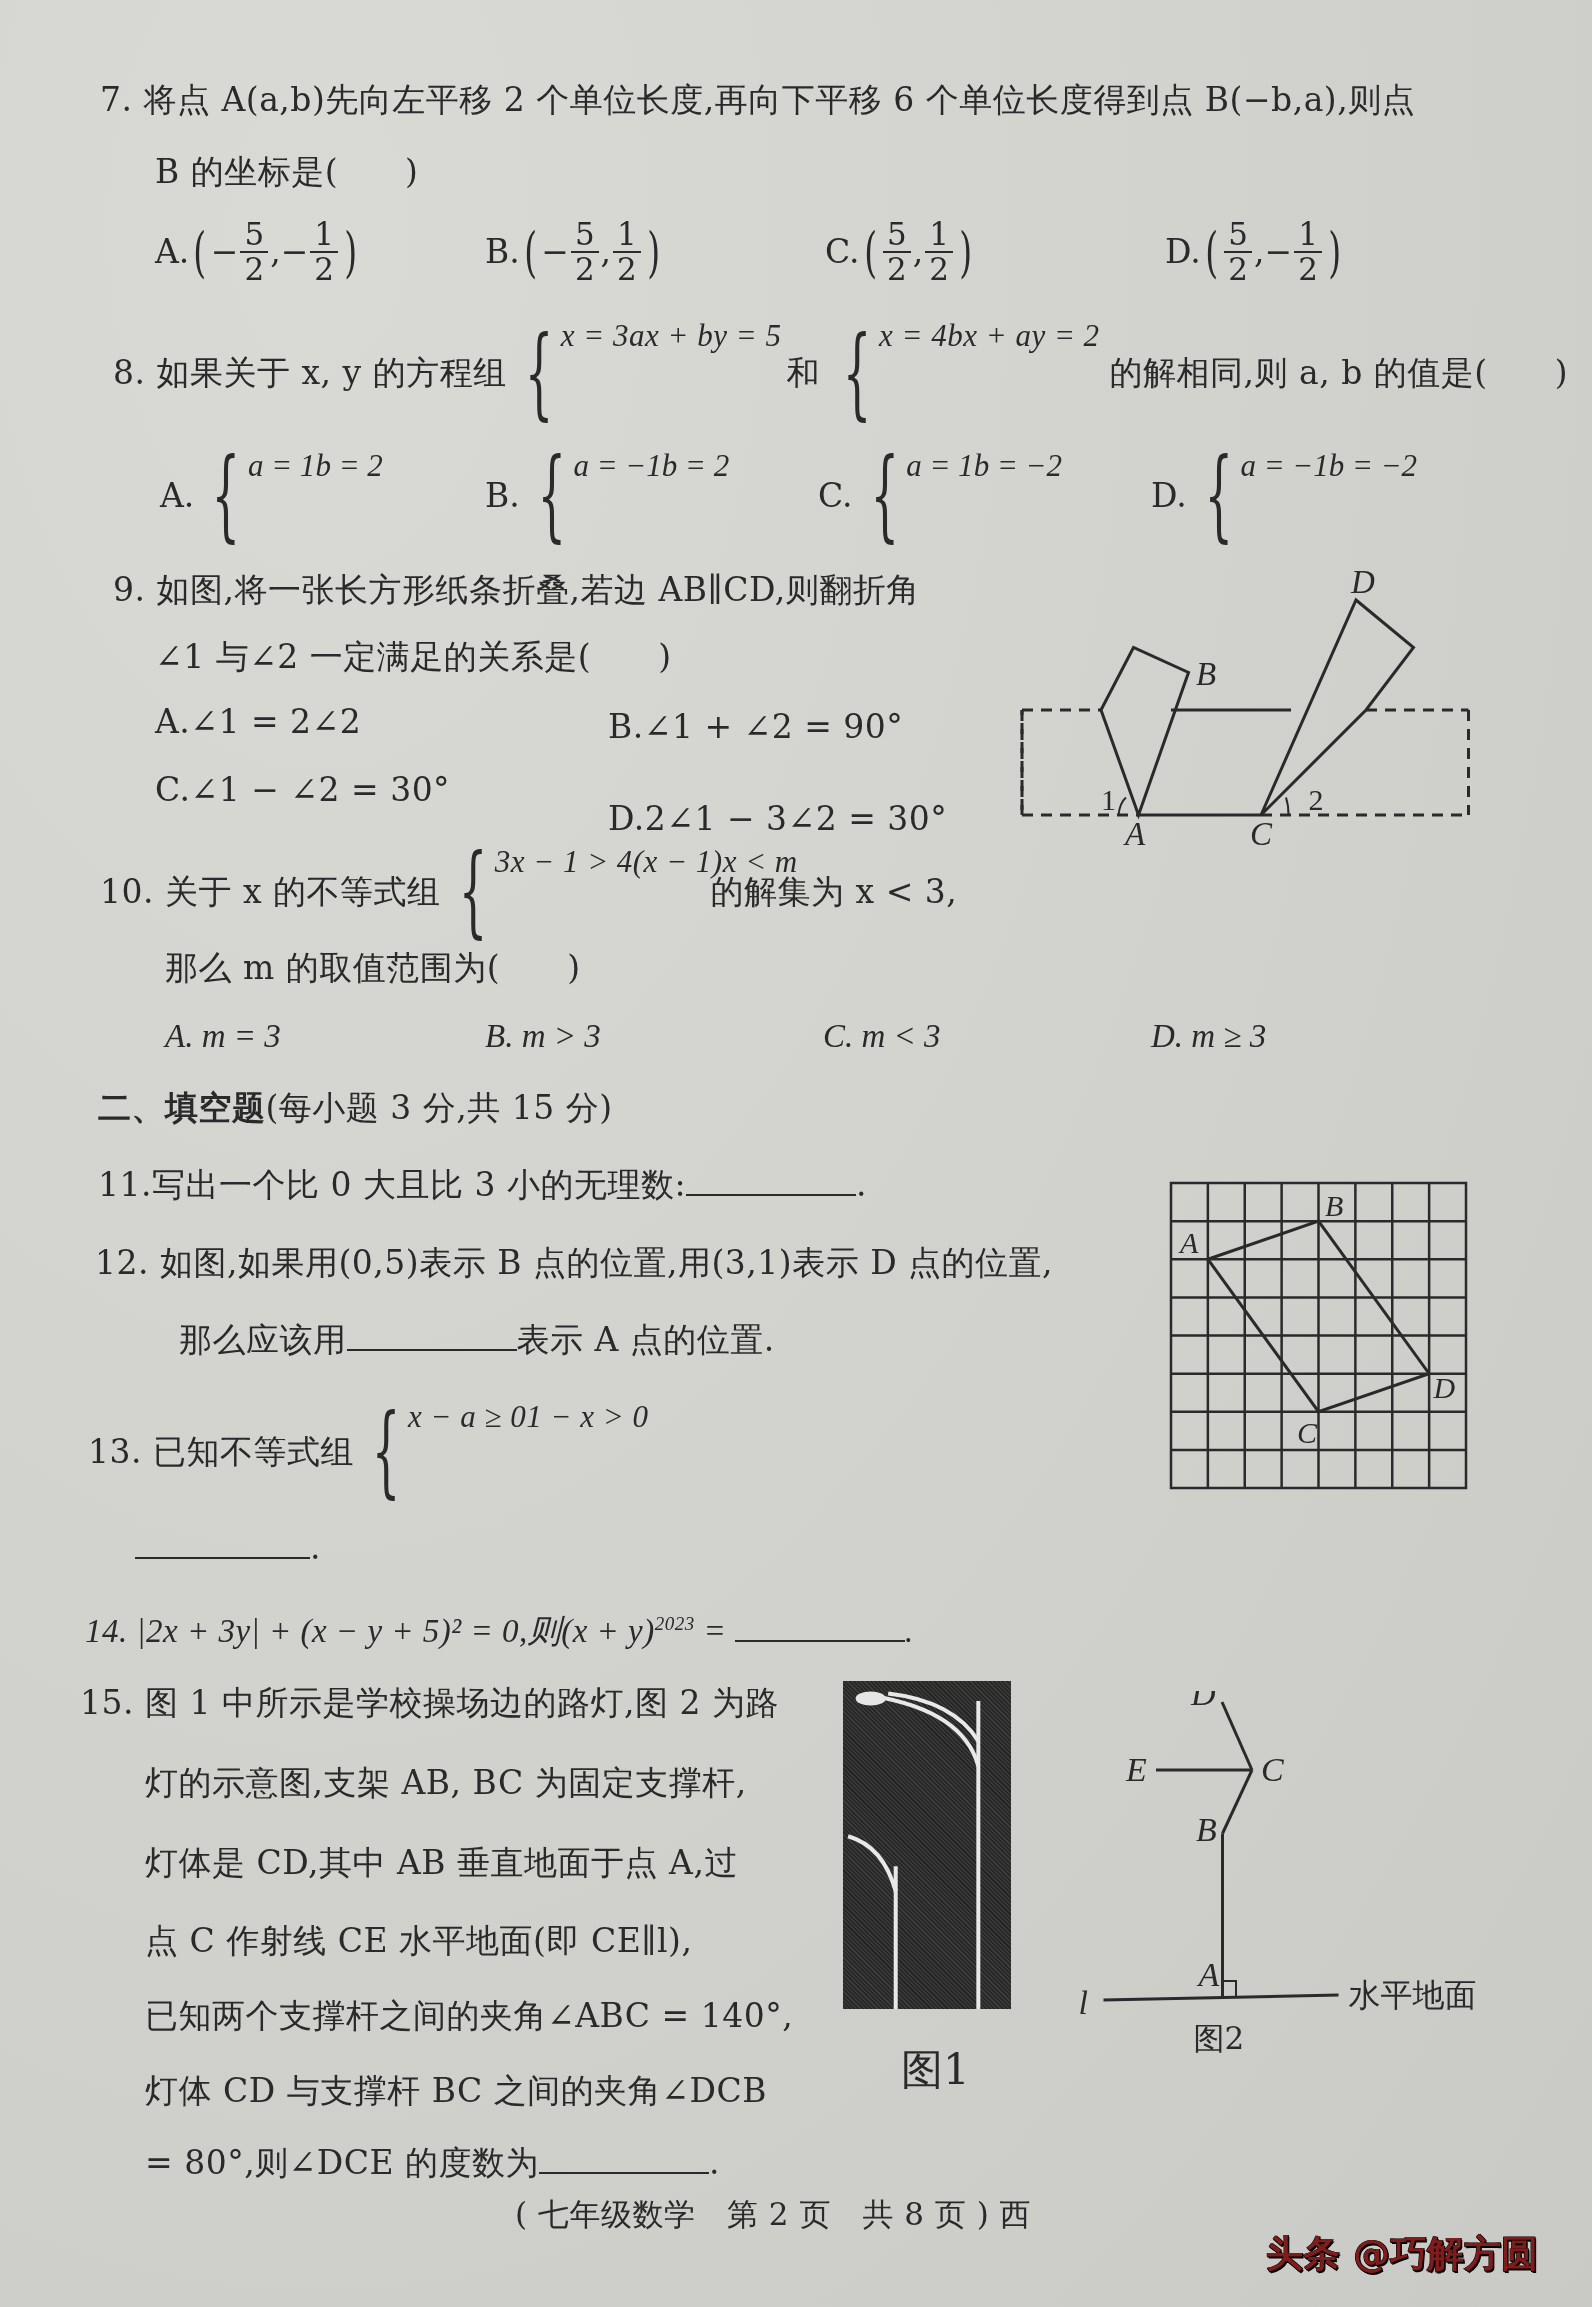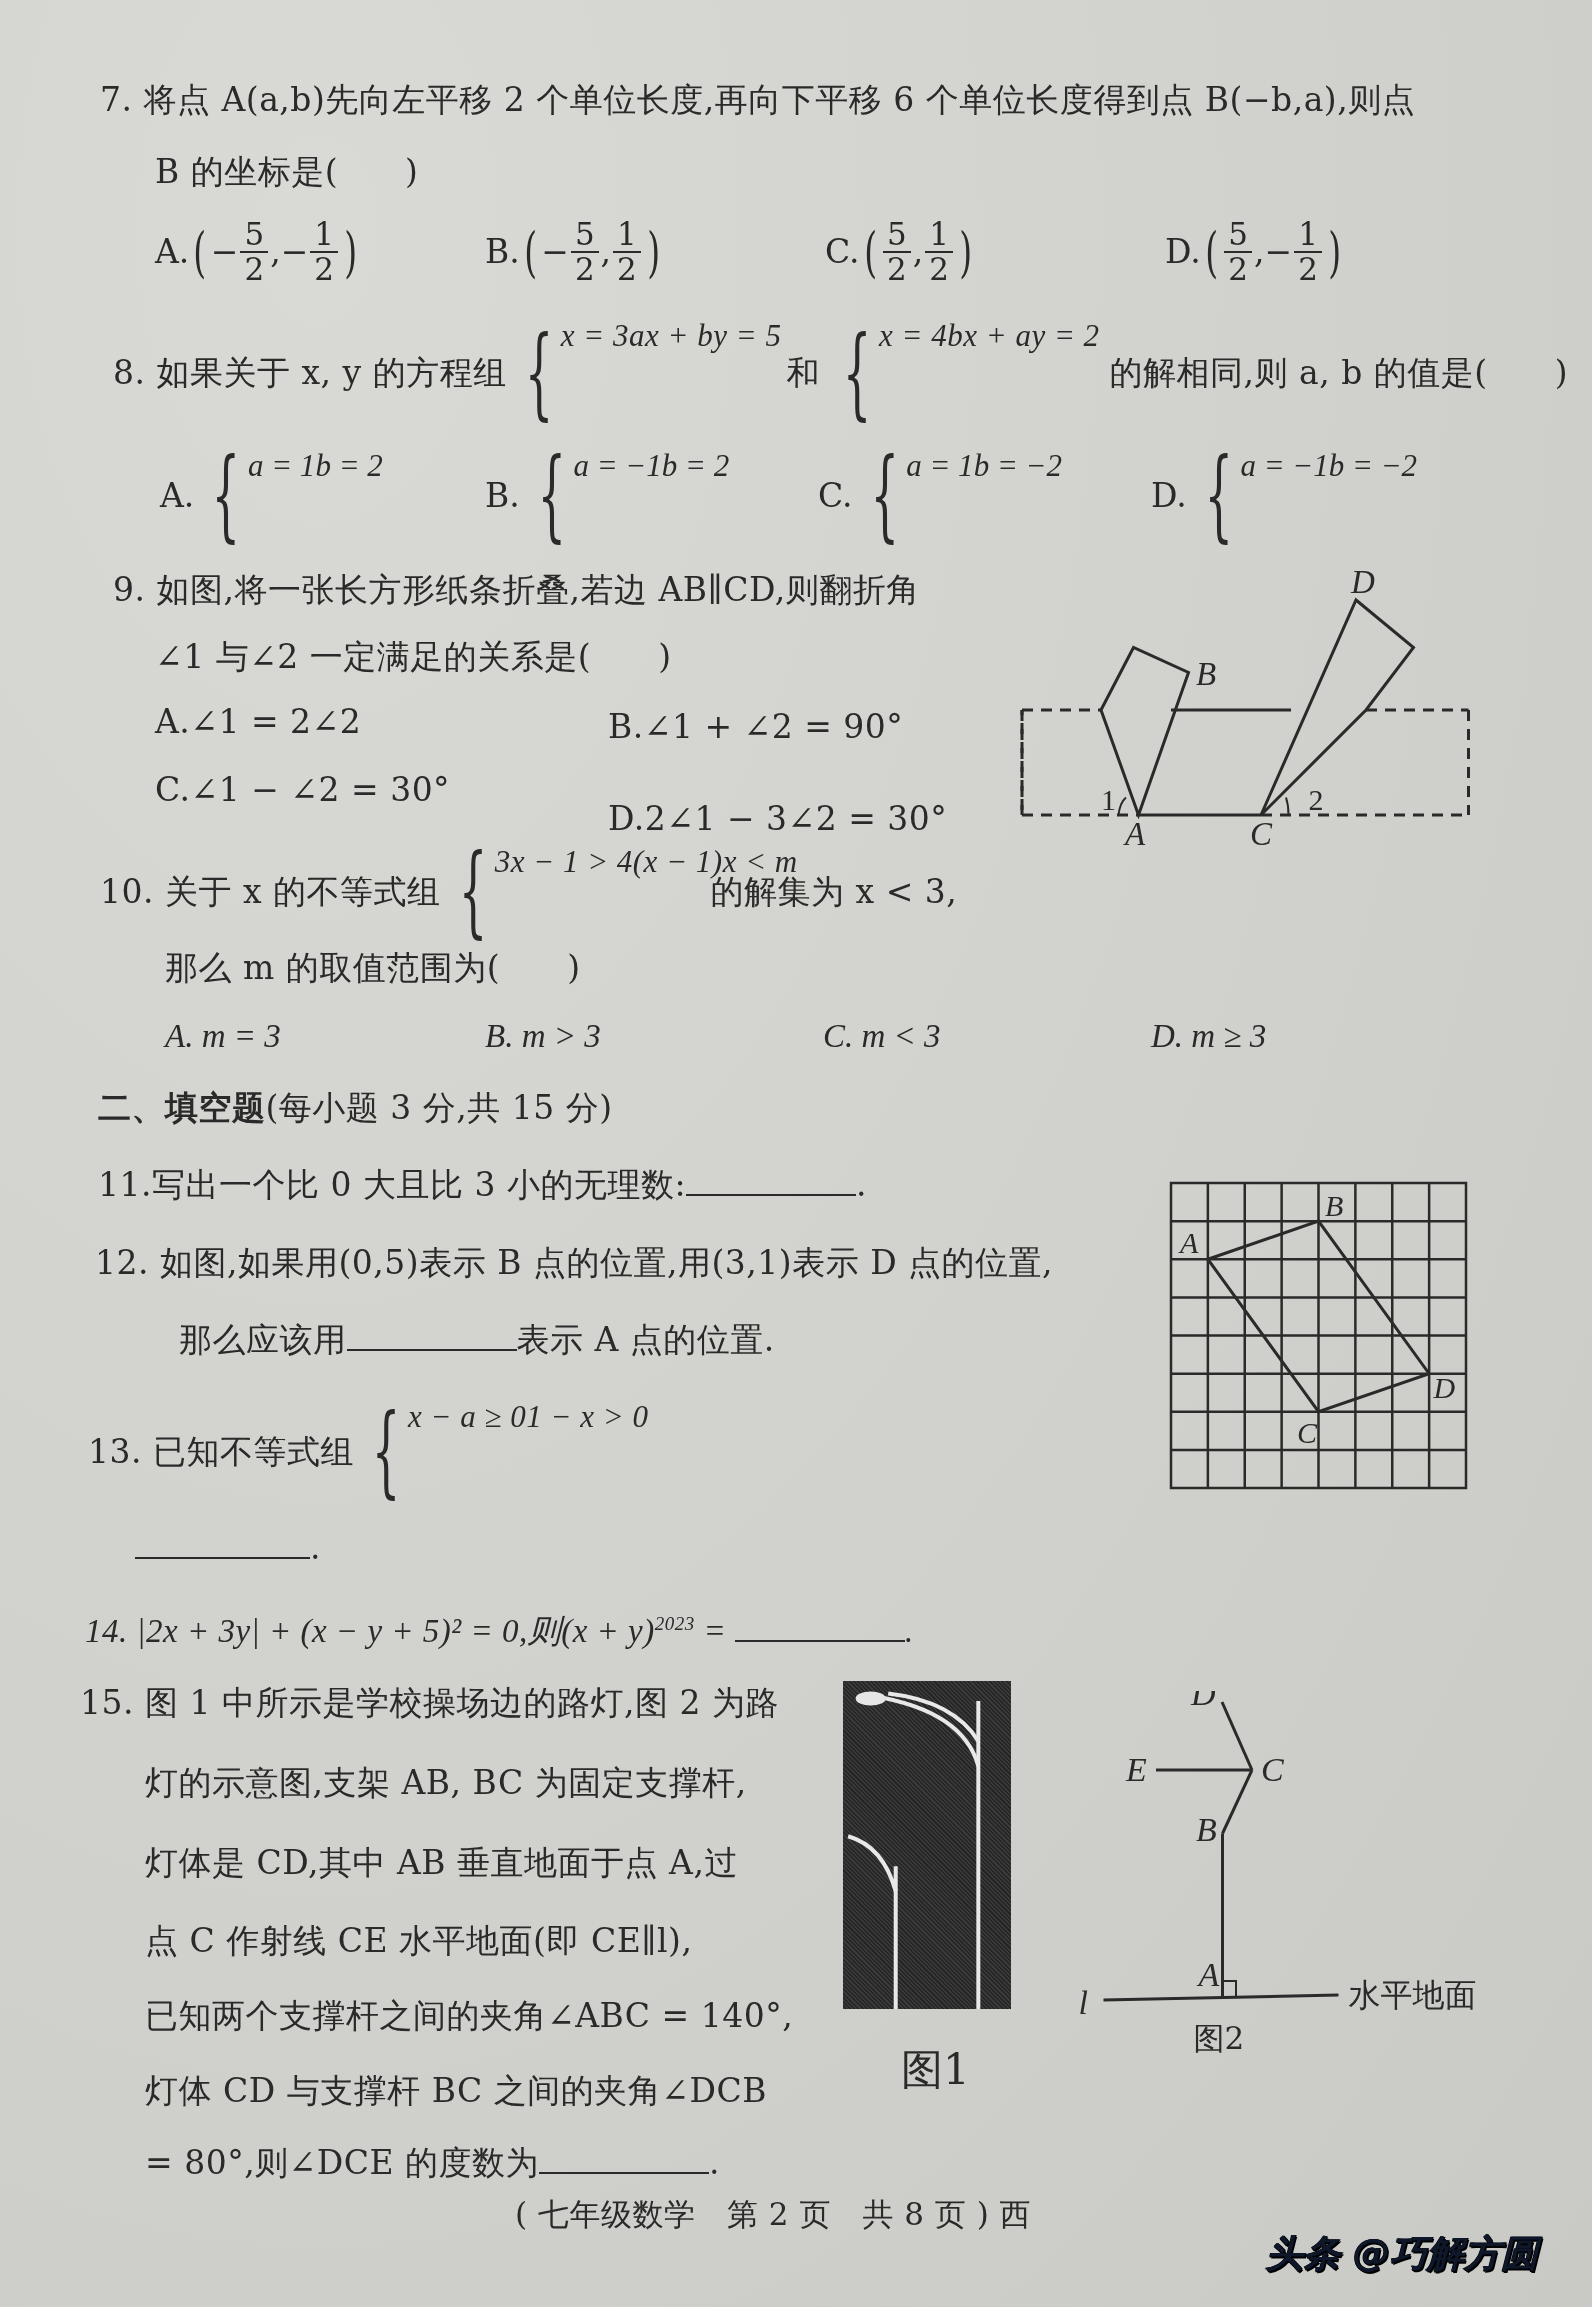--- a/index.html
+++ b/index.html
@@ -29,24 +29,23 @@
   .sys-lines span { font-style: italic; font-family: "Liberation Serif", serif; }
 
   .fig { position: absolute; }
   .lamp-photo {
     position: absolute; left: 843px; top: 1681px; width: 168px; height: 328px;
     background: #2e2e2e;
     background-image: repeating-linear-gradient(45deg, #3a3a3a 0 1.5px, #252525 1.5px 3px);
   }
   .caption { font-size: 42px; margin-top: 13px; }
   .watermark {
-    position: absolute; left: 1266px; top: 2229px; font-size: 37px; color: #0f172a;
+    position: absolute; left: 1266px; top: 2229px; font-size: 37px; color: #7f1d1d;
     font-family: "DejaVu Sans", sans-serif; font-weight: bold;
     text-shadow: 1.5px 1.5px 0 #000, -0.5px -0.5px 0 #000, 1px 0 0 #000, 0 1px 0 #000;
-    font-style: italic;
   }
 </style>
 </head>
 <body>
 
 <div class="abs t" style="left:100px; top:83px;">
   <span>7.</span> <span>将点 A(a,b)先向左平移 2 个单位长度,再向下平移 6 个单位长度得到点 B(−b,a),则点</span>
 </div>
 <div class="abs t" style="left:155px; top:155px;">B 的坐标是(　　)</div>
 <div class="abs" style="left:155px; top:218px; width:1251px; display:flex;">

